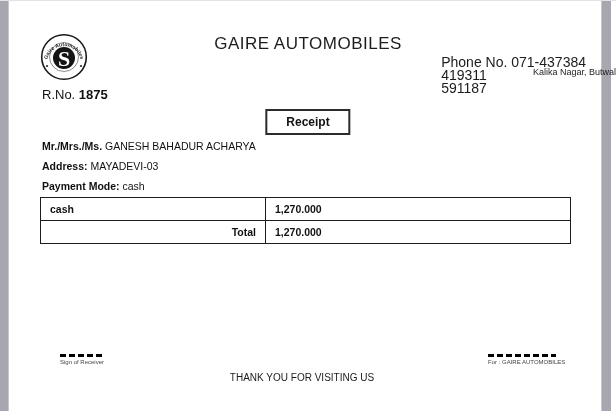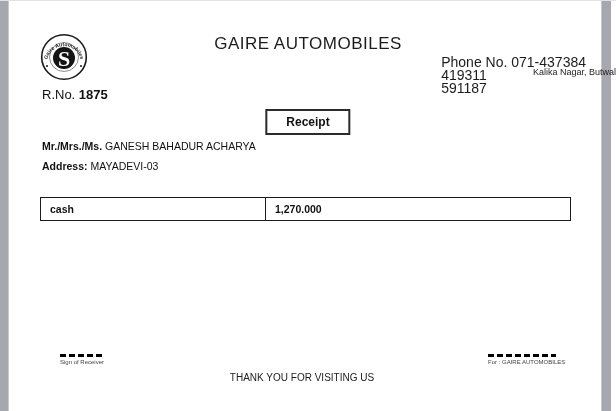--- a/index.html
+++ b/index.html
@@ -112,25 +112,33 @@
   <div class="abs receipt-badge">Receipt</div>
 
   <div class="abs cust-line cl1">
     <span class="lbl">Mr./Mrs./Ms.</span>
     <span>GANESH BAHADUR ACHARYA</span>
   </div>
   <div class="abs cust-line cl2">
     <span class="lbl">Address:</span>
     <span>MAYADEVI-03</span>
   </div>
+  <div class="abs cust-line cl3">
+    <span class="lbl">Payment Mode:</span>
+    <span>cash</span>
+  </div>
 
   <table class="amounts">
     <tbody>
         <tr>
       <td class="col-desc desc-left">cash</td>
+      <td class="amount">1,270.000</td>
+    </tr>
+    <tr>
+      <td class="col-desc desc-right">Total</td>
       <td class="amount">1,270.000</td>
     </tr>
   </tbody>
     </table>
 
   <div class="sig sig-left">
     <div class="dash-line"></div>
     <div class="sig-label">Sign of Receiver</div>
   </div>
   <div class="sig sig-right">

